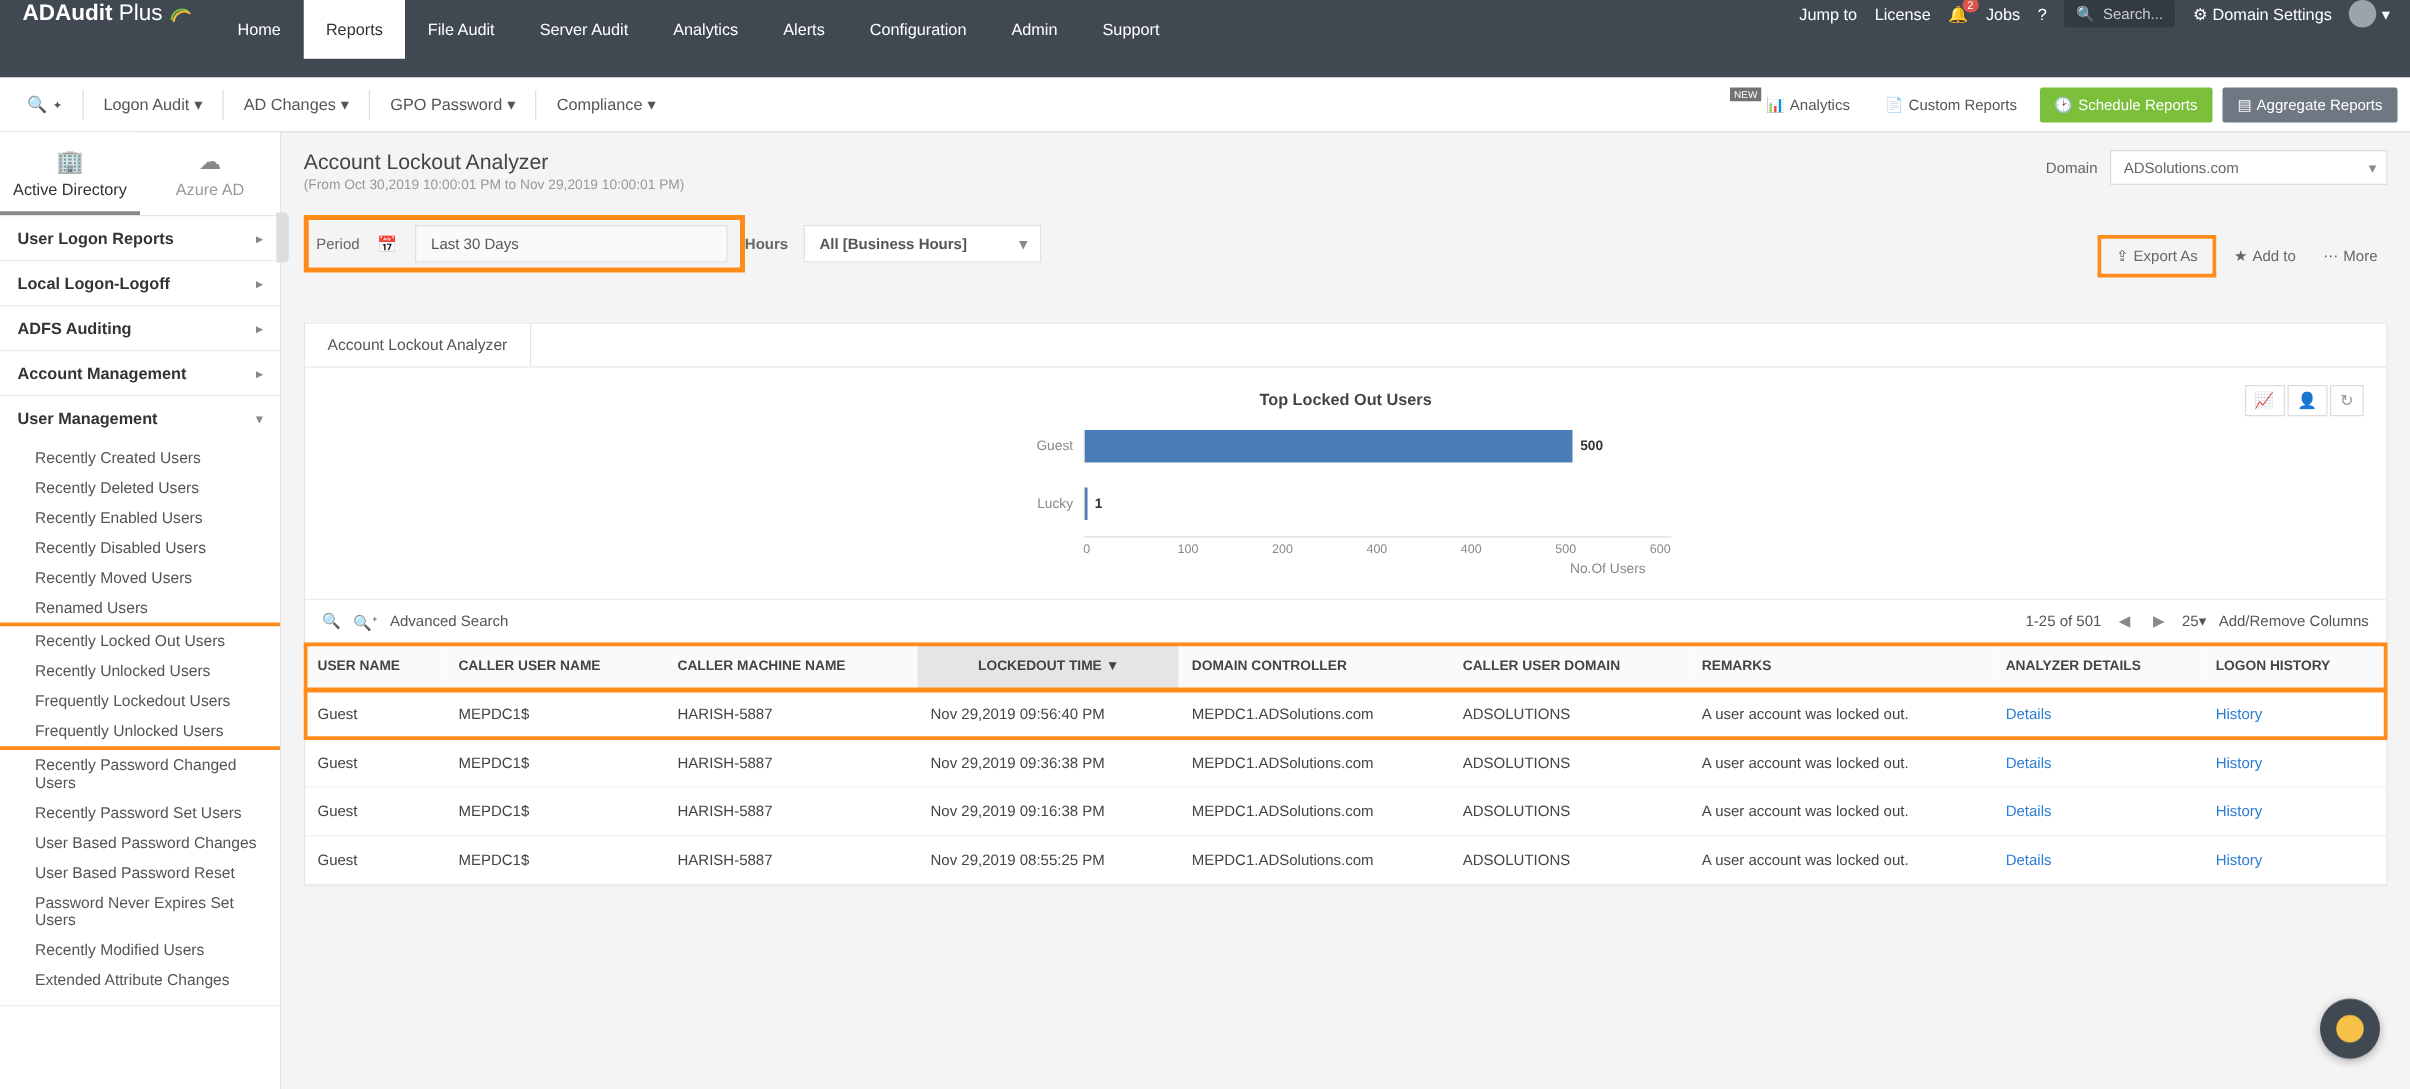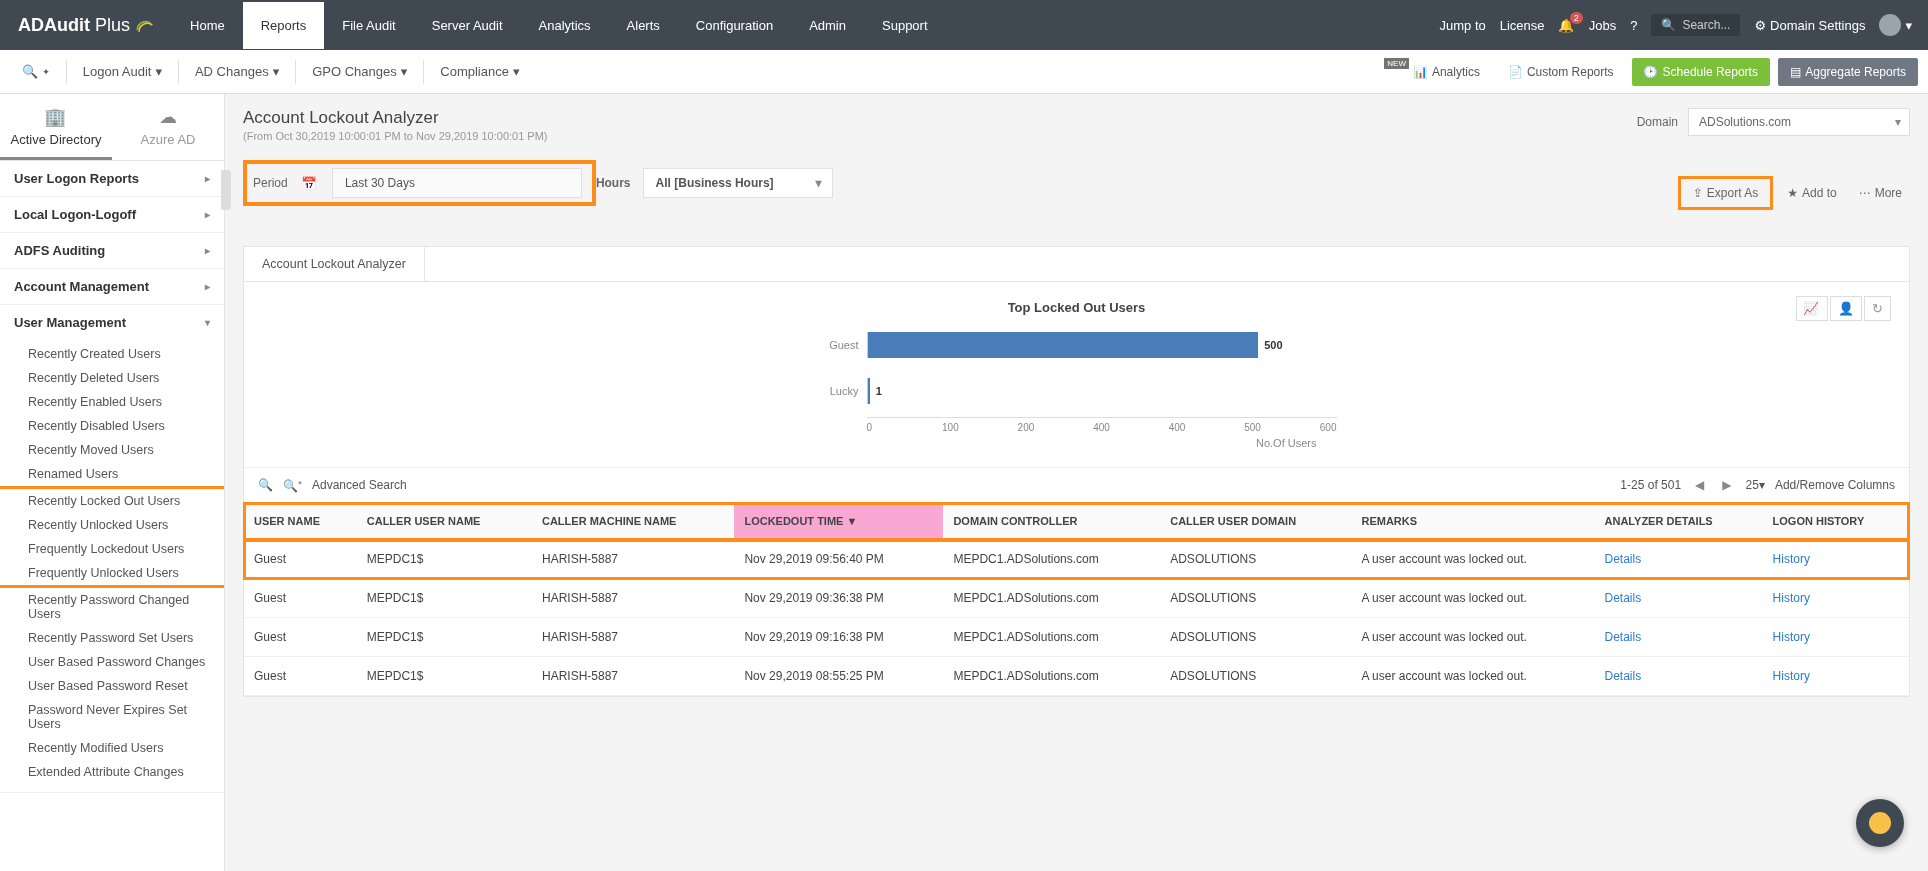--- a/index.html
+++ b/index.html
@@ -1,17 +1,17 @@
 <!DOCTYPE html>
 <html><head>
 <meta charset="utf-8">
 <style>
 * { margin: 0; padding: 0; box-sizing: border-box; font-family: -apple-system, BlinkMacSystemFont, "Segoe UI", Arial, sans-serif; }
 body { background: #f4f4f4; font-size: 13px; color: #333; }
-.topbar { background: #404952; height: 50px; display: flex; align-items: center; color: #fff; }
+.topbar { background: #404952; height: 62px; display: flex; align-items: flex-start; color: #fff; }
 .logo { padding: 0 18px; font-size: 18px; font-weight: 300; display:flex; align-items:center; }
 .logo b { font-weight: 600; }
 .logo-arc { width: 20px; height: 20px; margin-left: 4px; position:relative; }
 .topnav { display: flex; align-items: center; flex: 1; }
 .topnav a { color: #fff; padding: 16px 18px; cursor: pointer; font-size: 13px; }
 .topnav a.active { background: #fff; color: #333; }
 .topright { margin-left: auto; display: flex; align-items: center; gap: 14px; padding-right: 16px; font-size: 13px; }
 .topright .item { cursor: pointer; display:flex; align-items:center; gap:4px;}
 .bell { position: relative; }
 .bell-badge { position:absolute; top:-6px; right:-8px; background:#d9534f; color:#fff; border-radius:8px; font-size:9px; padding:1px 4px;}
@@ -79,21 +79,21 @@
 .chart-tick:first-child { text-align:left;}
 .chart-xlabel { text-align:right; font-size:11px; color:#888; margin-top:4px; padding-right:20px;}
 
 .table-toolbar { display:flex; align-items:center; padding:8px 14px; border-top:1px solid #eee; border-bottom:1px solid #eee; font-size:12px; color:#555;}
 .table-toolbar .left { display:flex; align-items:center; gap:10px;}
 .table-toolbar .right { margin-left:auto; display:flex; align-items:center; gap:10px;}
 .pager-btn { cursor:pointer; color:#888; padding:2px 4px;}
 
 table.data { width:100%; border-collapse:collapse; }
 table.data th { text-align:left; padding:12px 10px; font-size:11px; font-weight:700; color:#444; border-bottom:1px solid #e5e5e5; background:#fafafa;}
-table.data th.sorted { background:#f9a8d4; }
+table.data th.sorted { background:#e5e5e5;text-align:center; }
 table.data td { padding:12px 10px; font-size:12px; color:#444; border-bottom:1px solid #f0f0f0;}
 table.data td a { color:#2b7cd3; text-decoration:none; cursor:pointer;}
 .row-outline { outline:3px solid #ff8c1a; outline-offset:-2px;}
 
 .fab { position:fixed; right:24px; bottom:24px; width:48px; height:48px; border-radius:50%; background:#404952; display:flex; align-items:center; justify-content:center; box-shadow:0 2px 8px rgba(0,0,0,.3);}
 .fab-inner { width:22px; height:22px; border-radius:50%; background:#f6c146; position:relative;}
 .collapse-grip { position:absolute; left:221px; top:170px; width:10px; height:40px; background:#ddd; border-radius:0 4px 4px 0; cursor:pointer;}
 </style>
 </head>
 <body>
@@ -143,21 +143,21 @@
   </div>
 </div>
 
 <div class="subbar">
   <span class="dd">🔍<sup style="font-size:9px;">✦</sup></span>
   <span class="sep"></span>
   <span class="dd"><span>Logon Audit</span> ▾</span>
   <span class="sep"></span>
   <span class="dd"><span>AD Changes</span> ▾</span>
   <span class="sep"></span>
-  <span class="dd"><span>GPO Changes</span> ▾</span>
+  <span class="dd"><span>GPO Password</span> ▾</span>
   <span class="sep"></span>
   <span class="dd"><span>Compliance</span> ▾</span>
   <div class="right">
     <span class="btn-plain">
       <span class="new-badge">NEW</span>
       <span>📊</span>
       <span>Analytics</span>
     </span>
     <span class="btn-plain">
       <span>📄</span>

